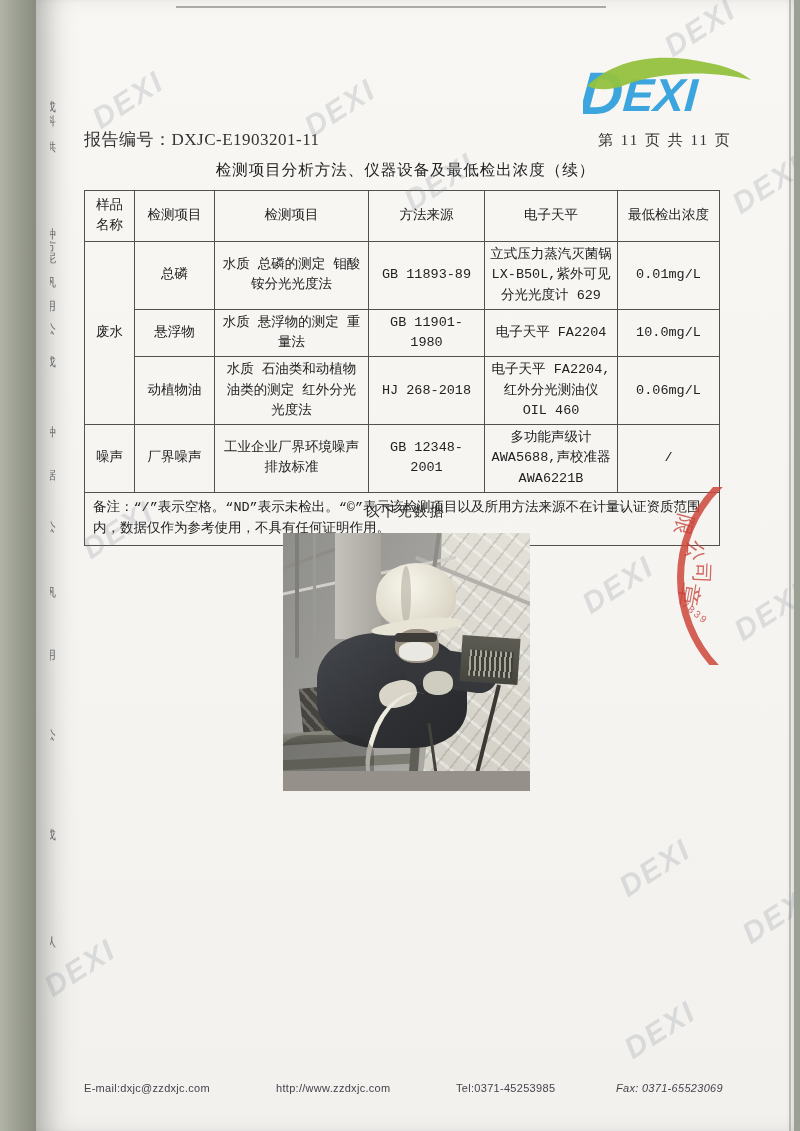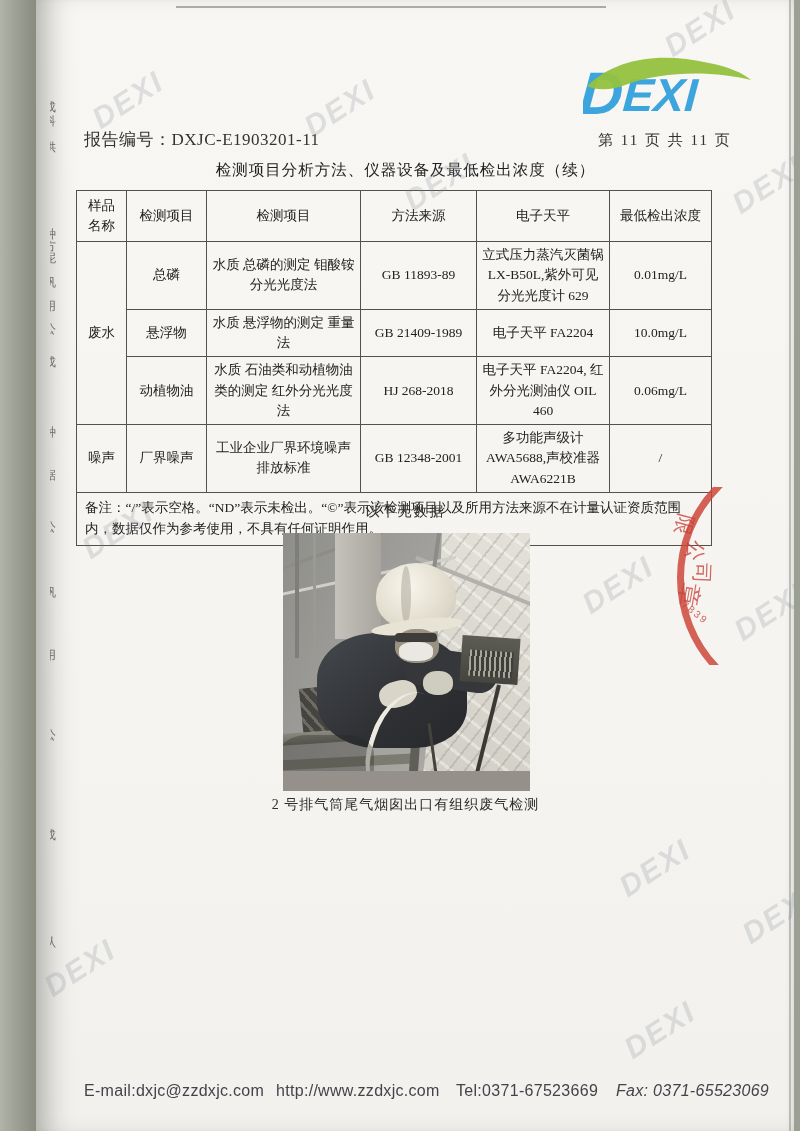--- a/index.html
+++ b/index.html
@@ -32,21 +32,21 @@
   
   .report-no{position:absolute;left:48px;top:128px;font-size:17px;letter-spacing:.5px;color:#333;text-align:right;}
   .page-info{position:absolute;left:562px;top:131px;font-size:15px;letter-spacing:2px;color:#333;}
   .logo{position:absolute;left:547px;top:50px;width:172px;height:74px;}
 
   
   .doc-title{position:absolute;left:52px;top:160px;width:635px;text-align:center;
     font-size:15.5px;letter-spacing:1px;color:#222;}
 
   
-  .tbl-wrap{position:absolute;left:40px;top:190px;width:635px;}
+  .tbl-wrap{position:absolute;left:48px;top:190px;width:635px;font-family:Liberation Mono, monospace;}
   table{border-collapse:collapse;width:635px;table-layout:fixed;
     font-size:13.5px;color:#222;line-height:1.5;}
   th,td{border:1px solid #53514c;text-align:center;vertical-align:middle;padding:3px 5px;
     font-weight:normal;}
   tr.h-head th{height:44px;}
   tr.h-r1 td{height:50px;}
   tr.h-r2 td{height:36px;}
   tr.h-r3 td{height:51px;}
   tr.h-r4 td{height:54px;}
   td.note-cell{height:38px;text-align:left;padding:5px 8px;line-height:1.55;}
@@ -109,21 +109,21 @@
     border:7px solid rgba(204,71,59,.85);}
   .sc{position:absolute;color:rgba(198,64,56,.78);font-size:21px;line-height:1;}
   .sc0{left:23px;top:27px;transform:rotate(105deg);}
   .sc1{left:34px;top:53px;transform:rotate(98deg);}
   .sc2{left:41px;top:76px;transform:rotate(92deg);}
   .sc3{left:27px;top:96px;font-size:24px;transform:rotate(100deg);}
   .sc-digits{position:absolute;left:30px;top:120px;color:rgba(198,60,52,.8);
     font-size:10px;letter-spacing:2px;transform:rotate(38deg);font-family:"Liberation Sans",sans-serif;}
 
   
-  .footer-item{position:absolute;top:1082px;font-size:16px;color:#43444a;
+  .footer-item{position:absolute;top:1082px;font-size:11px;color:#43444a;
     font-family:"Liberation Sans","DejaVu Sans",sans-serif;letter-spacing:.3px;}
   .f-email{left:48px;}
   .f-web{left:240px;}
   .f-tel{left:420px;}
   .f-fax{left:580px;font-style:italic;}
 </style>
 </head>
 <body>
 
 <div class="scanner-strip"></div>
@@ -167,21 +167,21 @@
           <td rowspan="3">废水</td>
           <td>总磷</td>
           <td>水质 总磷的测定 钼酸铵分光光度法</td>
           <td>GB 11893-89</td>
           <td>立式压力蒸汽灭菌锅 LX-B50L,紫外可见分光光度计 629</td>
           <td>0.01mg/L</td>
         </tr>
         <tr class="h-r2">
           <td>悬浮物</td>
           <td>水质 悬浮物的测定 重量法</td>
-          <td>GB 21409-1989</td>
+          <td>GB 11901-1980</td>
           <td>电子天平 FA2204</td>
           <td>10.0mg/L</td>
         </tr>
         <tr class="h-r3">
           <td>动植物油</td>
           <td>水质 石油类和动植物油类的测定 红外分光光度法</td>
           <td>HJ 268-2018</td>
           <td>电子天平 FA2204, 红外分光测油仪 OIL 460</td>
           <td>0.06mg/L</td>
         </tr>
@@ -227,34 +227,33 @@
     <div class="ph-grille"></div>
     <div class="ph-glove1"></div>
     <div class="ph-glove2"></div>
     <div class="ph-cable-white"></div>
     <div class="ph-cable-dark"></div>
     <div class="ph-cable-dark2"></div>
     <div class="ph-shadow"></div>
     <div class="ph-ground"></div>
   </div>
 
-  <div class="photo-caption">2 号排气筒尾气烟囱出口有组织废气检测</div>
 
   <div class="stamp">
     <div class="stamp-circle"></div>
     <span class="sc sc0">限</span>
     <span class="sc sc1">公</span>
     <span class="sc sc2">司</span>
     <span class="sc sc3">章</span>
     <span class="sc-digits">7839</span>
   </div>
 
   <span class="footer-item f-email">E-mail:dxjc@zzdxjc.com</span>
   <span class="footer-item f-web">http://www.zzdxjc.com</span>
-  <span class="footer-item f-tel">Tel:0371-67523669</span>
+  <span class="footer-item f-tel">Tel:0371-45253985</span>
   <span class="footer-item f-fax">Fax: 0371-65523069</span>
 <span class="wm" style="left: 92px; top: 100px;">DEXI</span>
     <span class="wm" style="left: 304px; top: 108px;">DEXI</span>
     <span class="wm" style="left: 404px; top: 182px;">DEXI</span>
     <span class="wm" style="left: 664px; top: 28px;">DEXI</span>
     <span class="wm" style="left: 732px; top: 185px;">DEXI</span>
     <span class="wm" style="left: 582px; top: 585px;">DEXI</span>
     <span class="wm" style="left: 734px; top: 612px;">DEXI</span>
     <span class="wm" style="left: 82px; top: 530px;">DEXI</span>
     <span class="wm" style="left: 619px; top: 868px;">DEXI</span>

